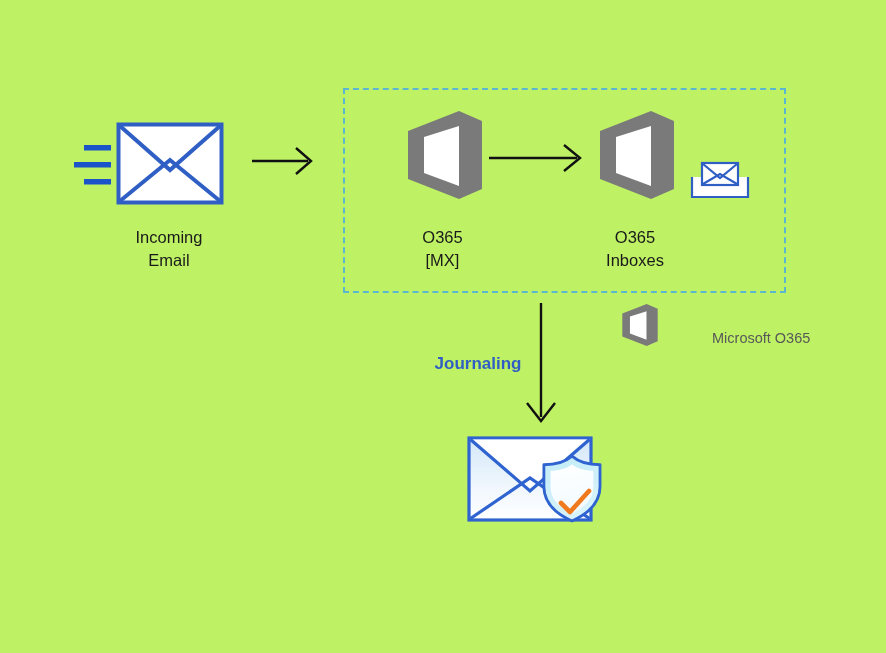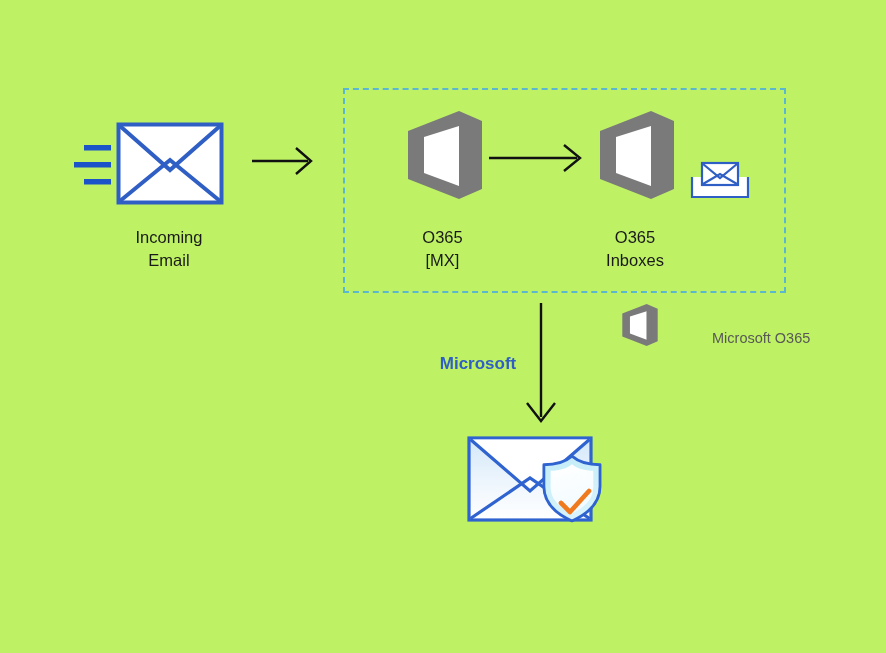--- a/index.html
+++ b/index.html
@@ -155,21 +155,21 @@
     </svg>
   </div>
   <div class="abs" id="legend-text">Microsoft O365</div>
 
   <div class="abs" id="arrow-journal">
     <svg class="icon" width="34" height="122" viewBox="0 0 34 122" xmlns="http://www.w3.org/2000/svg">
       <line x1="17" y1="0" x2="17" y2="114" stroke="#111111" stroke-width="2.4"></line>
       <polyline points="3,100 17,118 31,100" fill="none" stroke="#111111" stroke-width="2.4" stroke-linecap="butt" stroke-linejoin="miter"></polyline>
     </svg>
   </div>
-  <div class="abs" id="label-journaling">Microsoft</div>
+  <div class="abs" id="label-journaling">Journaling</div>
 
   <div class="abs" id="icon-area1">
     <svg class="icon" width="160" height="110" viewBox="0 0 160 110" xmlns="http://www.w3.org/2000/svg">
       <defs>
         <linearGradient id="envGrad" x1="0" y1="0" x2="0" y2="1">
           <stop offset="0%" stop-color="#d3e7f8"></stop>
           <stop offset="55%" stop-color="#eef6fd"></stop>
           <stop offset="100%" stop-color="#ffffff"></stop>
         </linearGradient>
         <linearGradient id="shieldOuter" x1="0" y1="0" x2="0.3" y2="1">

